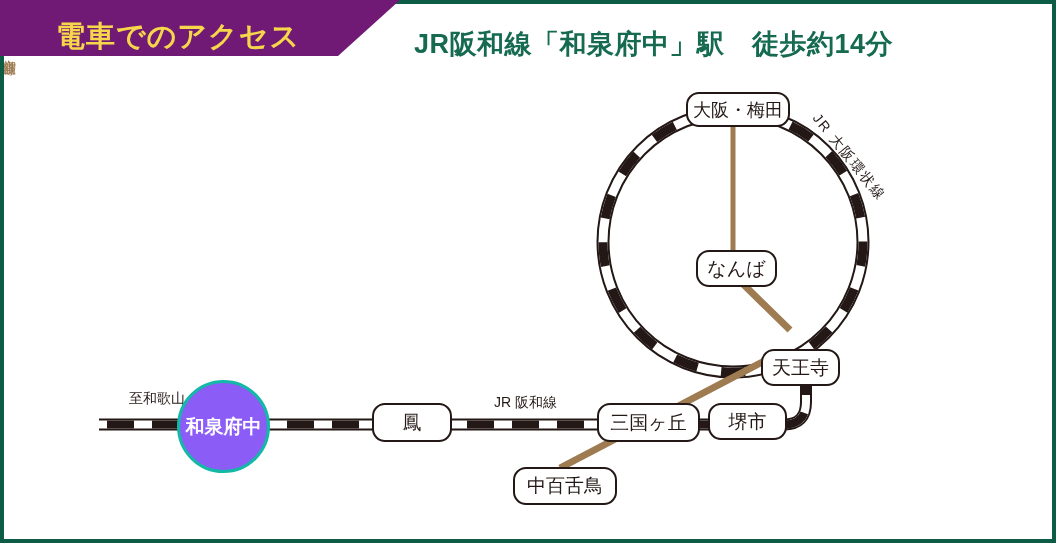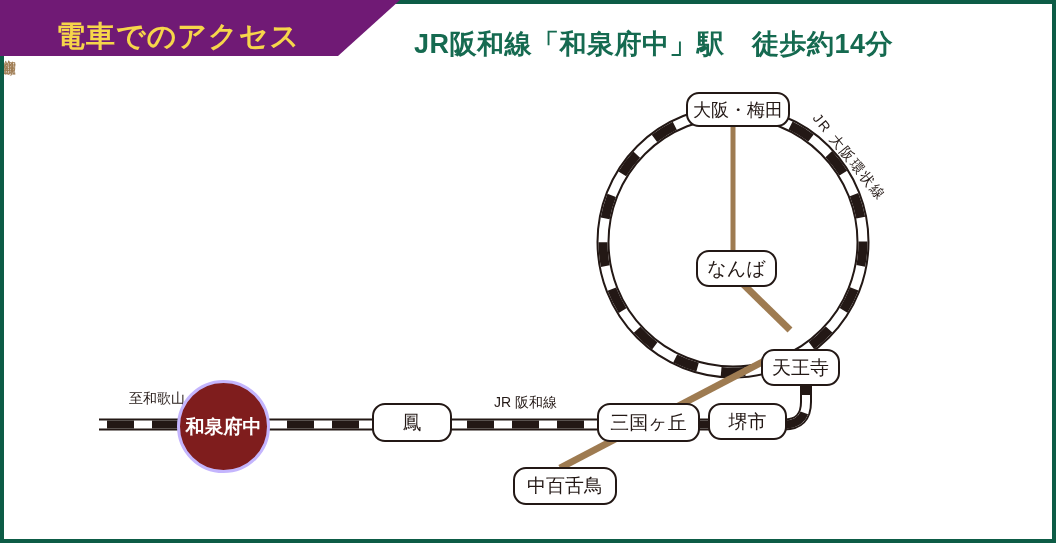--- a/index.html
+++ b/index.html
@@ -48,22 +48,22 @@
     display:flex;align-items:center;justify-content:center;
     color:#231815;
     font-size:19px;
     z-index:3;
     box-sizing:border-box;
     white-space:nowrap;
   }
   .station-circle{
     position:absolute;left:177px;top:380px;
     width:93px;height:93px;
-    background:#7f1d1d;
-    border:3px solid #c4b5fd;
+    background:#8b5cf6;
+    border:3px solid #14b8a6;
     border-radius:50%;
     display:flex;align-items:center;justify-content:center;
     color:#ffffff;font-size:19px;font-weight:bold;
     z-index:4;box-sizing:border-box;
     white-space:nowrap;
   }
   .map-label{
     position:absolute;color:#231815;font-size:14px;
     z-index:2;white-space:nowrap;
   }

